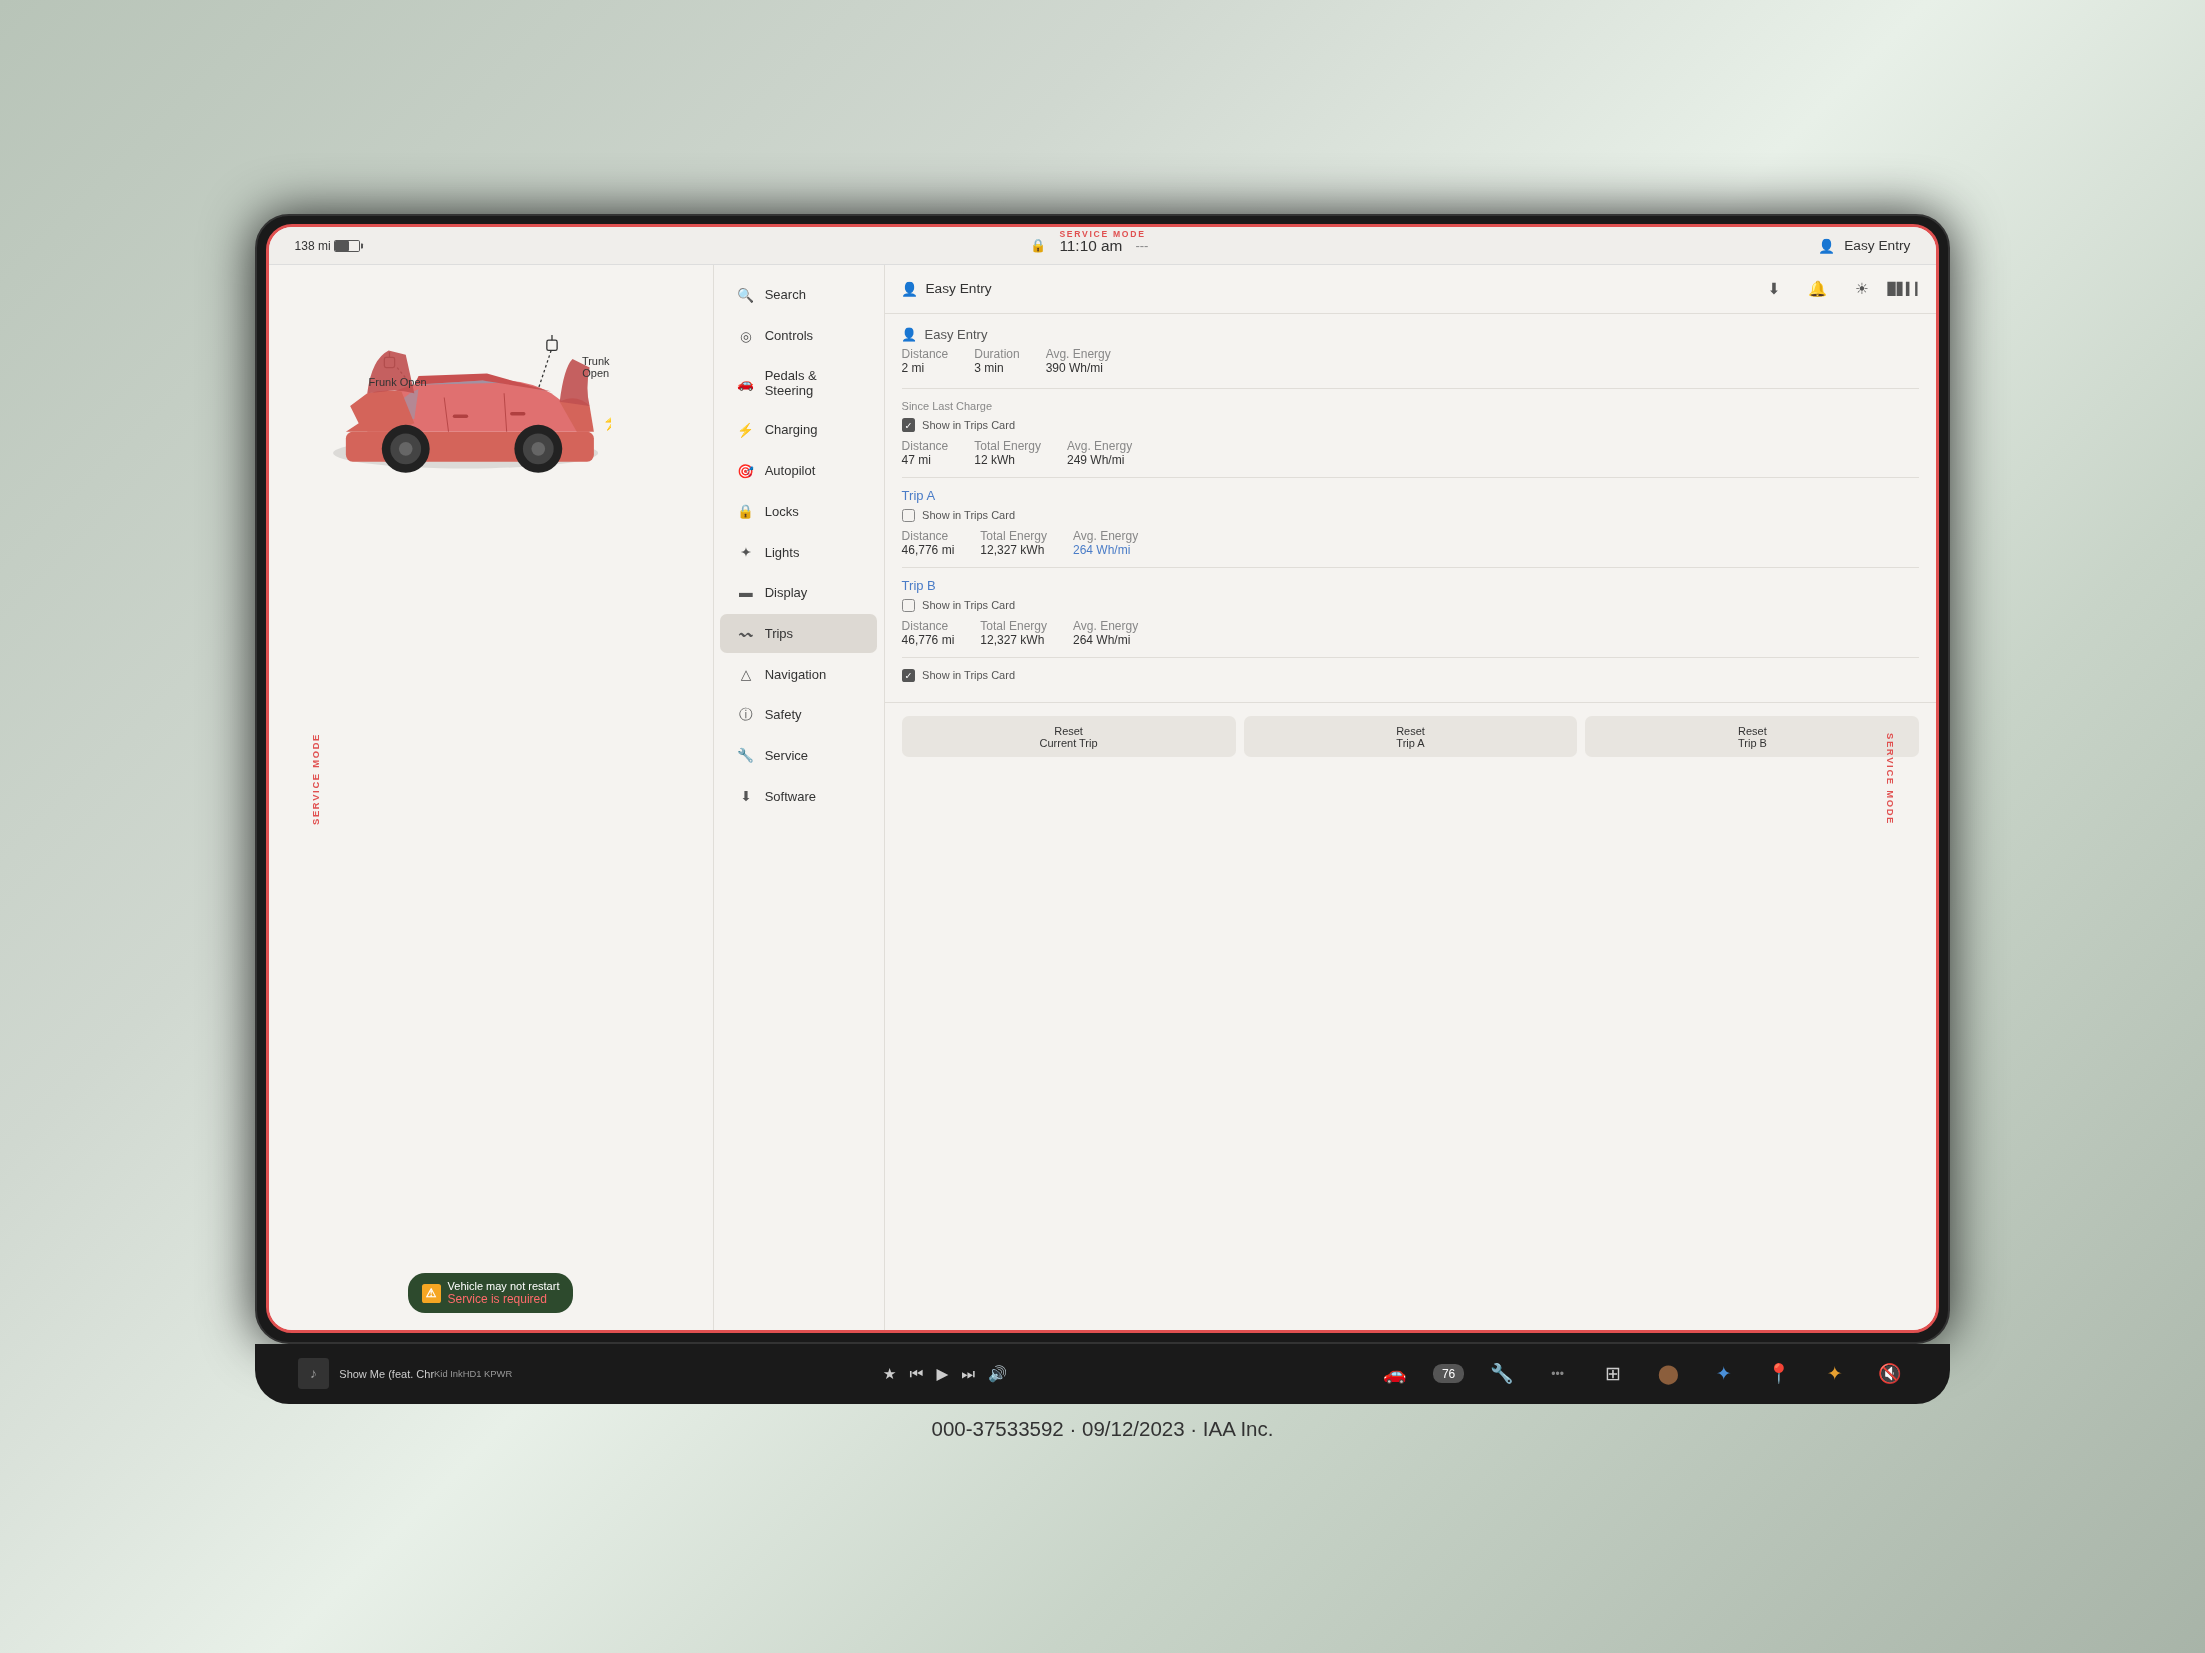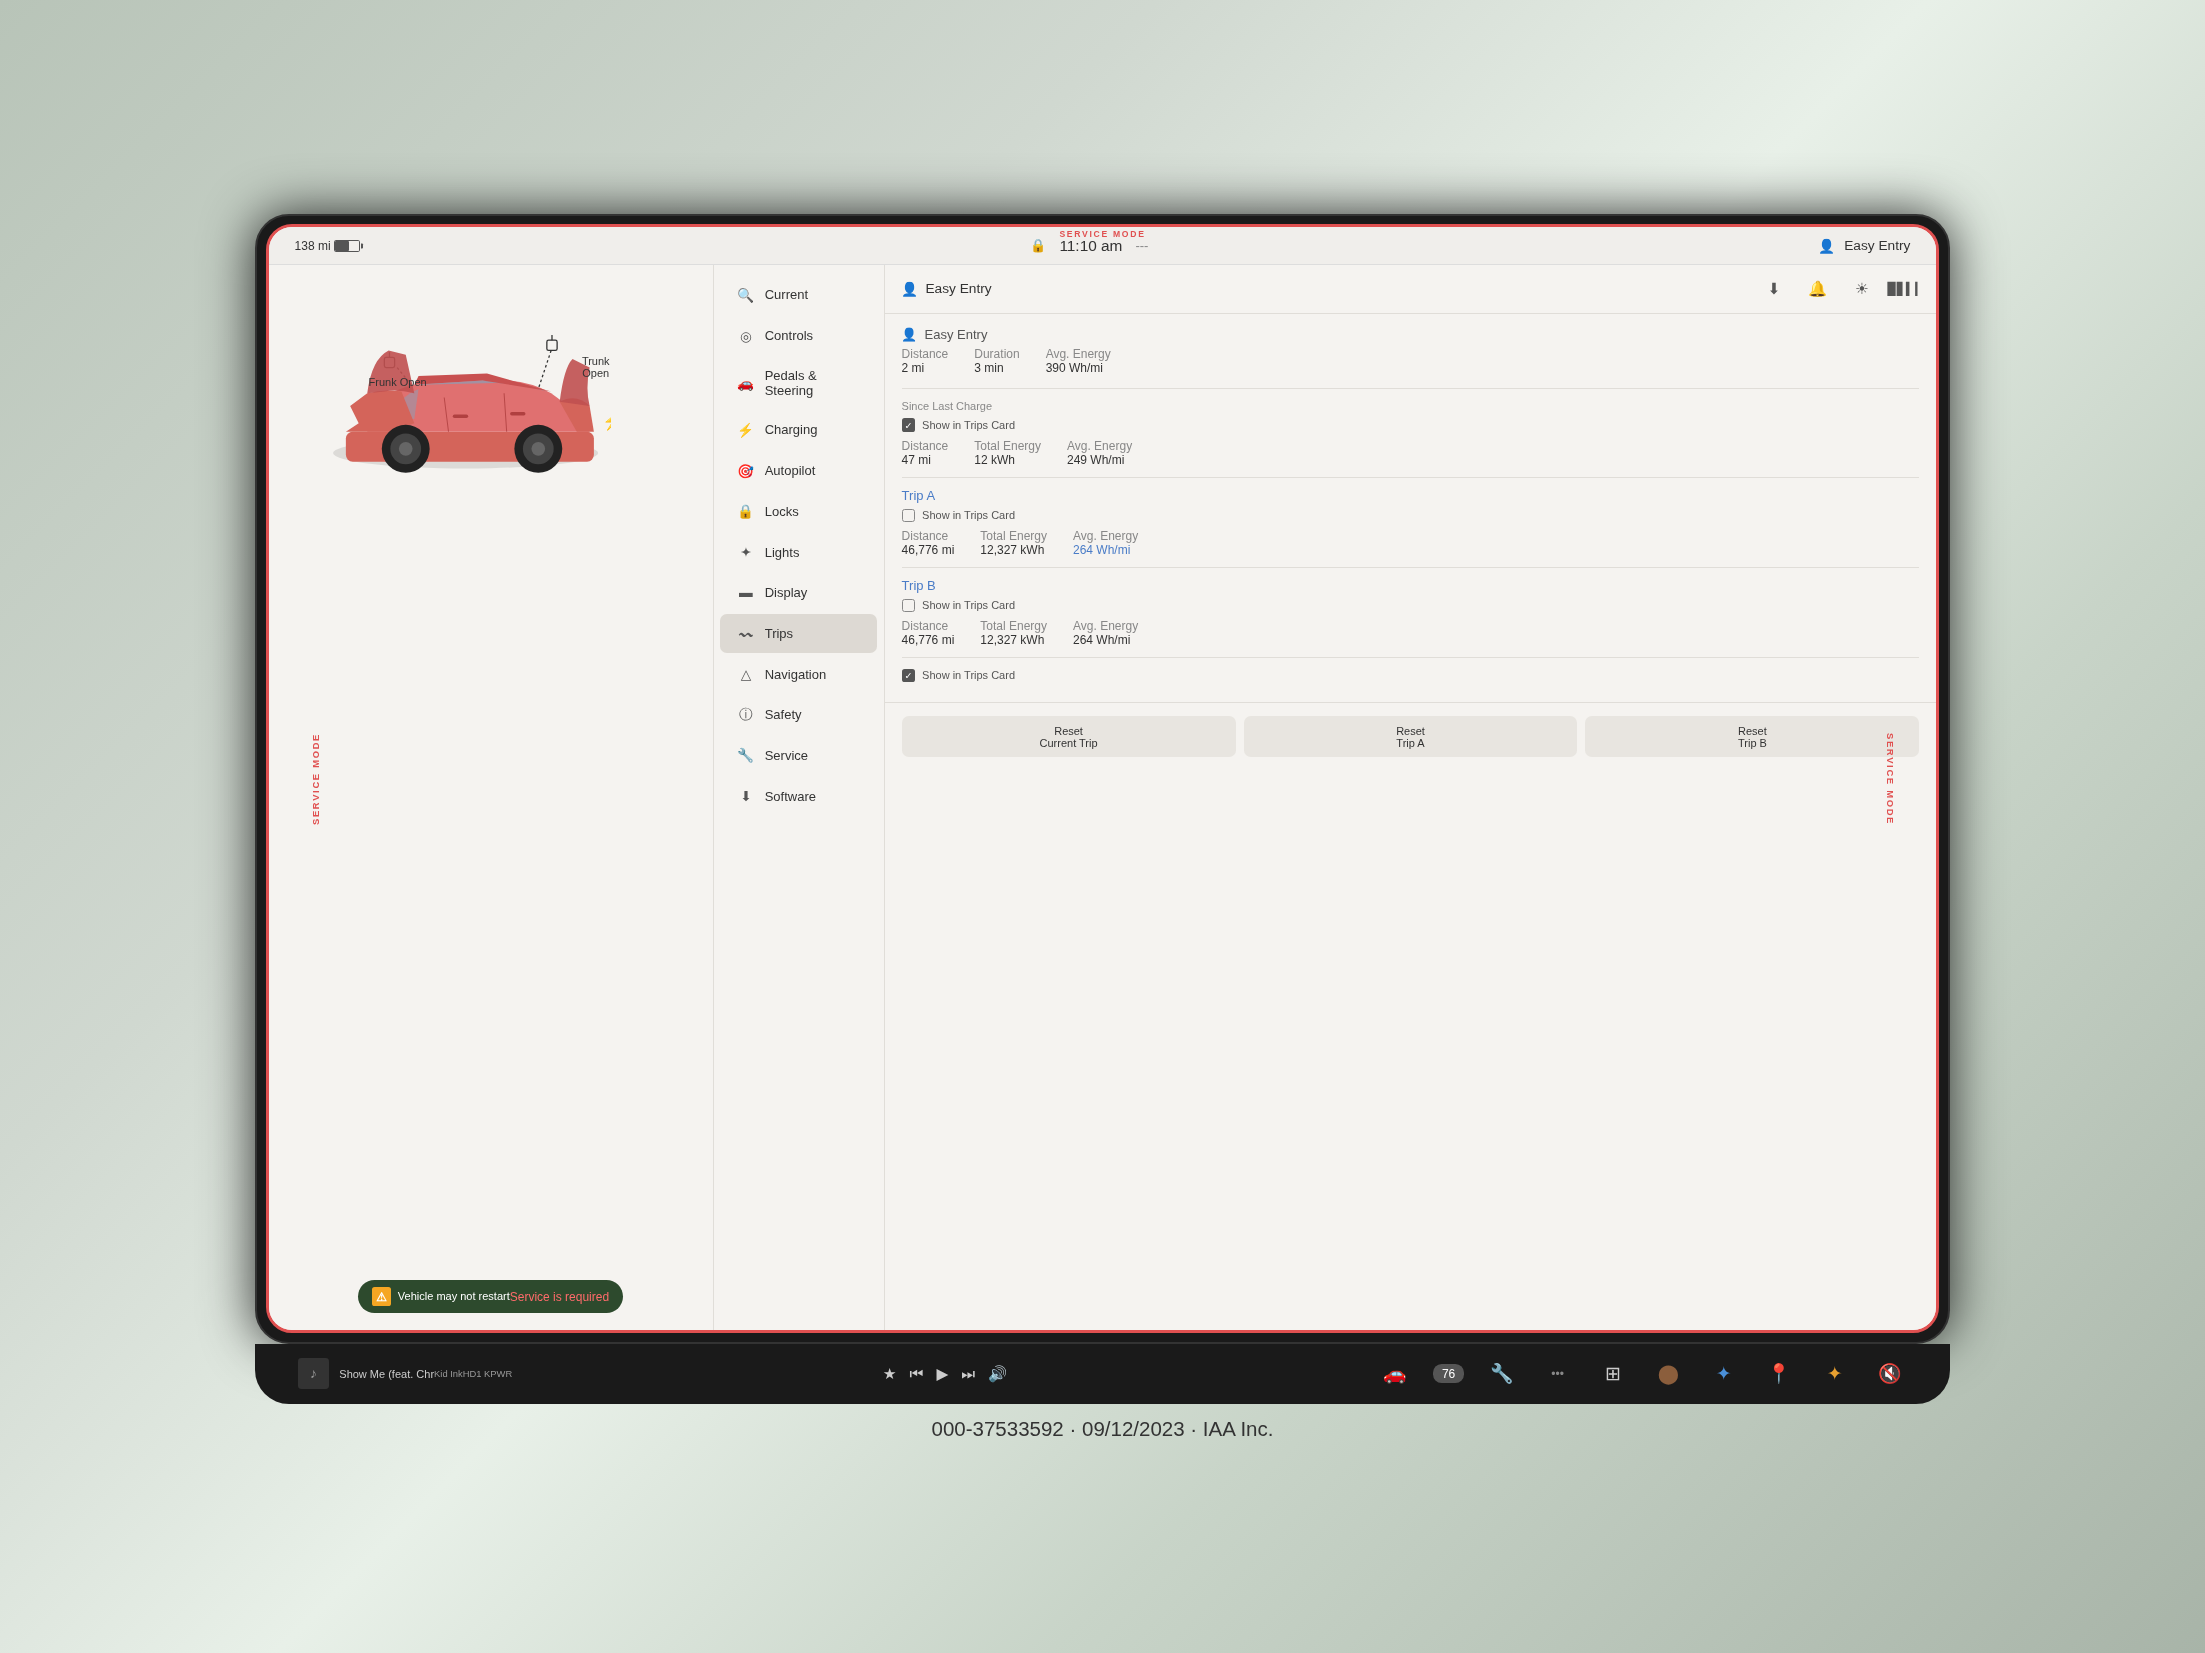--- a/index.html
+++ b/index.html
@@ -209,21 +209,21 @@
       display: flex;
       align-items: center;
       justify-content: center;
       font-size: 12px;
       color: white;
       font-weight: bold;
     }
 
     .warning-text {
       display: flex;
-      flex-direction: row;
+      flex-direction: column;
     }
 
     .warning-title {
       font-size: 11px;
       font-weight: 500;
     }
 
     .warning-subtitle {
       font-size: 12px;
       color: #ff6b6b;
@@ -603,21 +603,21 @@
             <div class="warning-text">
               <span class="warning-title">Vehicle may not restart</span>
               <span class="warning-subtitle">Service is required</span>
             </div>
           </div>
         </div>
 
         <div class="menu-panel">
           <div class="menu-item">
             <span class="menu-icon">🔍</span>
-            <span>Current</span>
+            <span>Search</span>
           </div>
           <div class="menu-item">
             <span class="menu-icon">◎</span>
             <span>Controls</span>
           </div>
           <div class="menu-item">
             <span class="menu-icon">🚗</span>
             <span>Pedals &amp; Steering</span>
           </div>
           <div class="menu-item">

